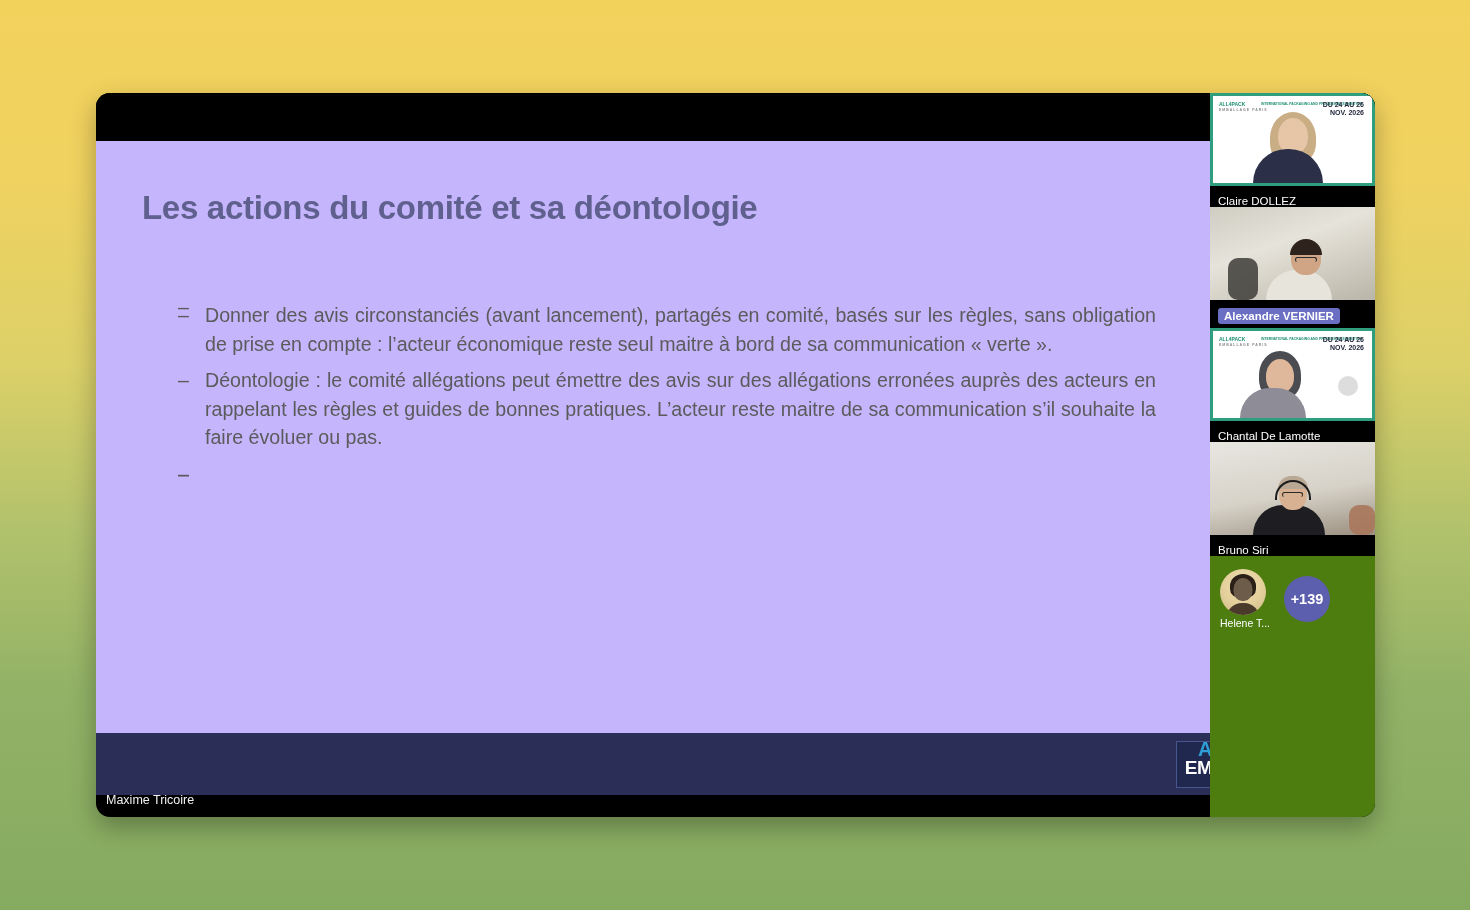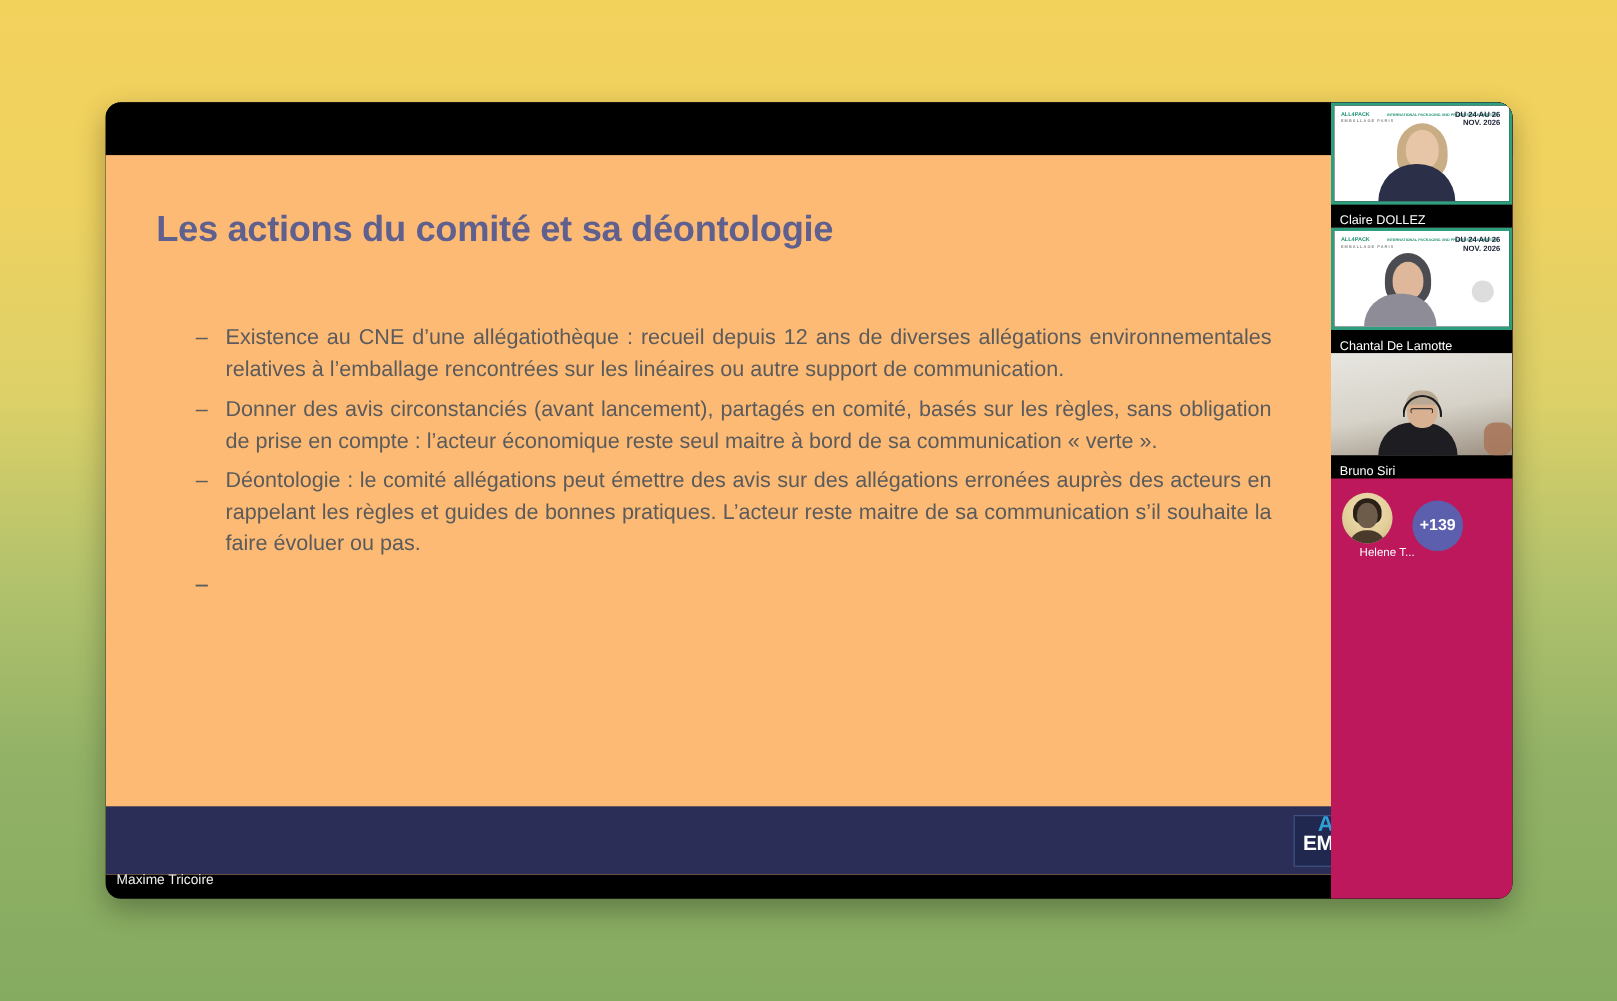--- a/index.html
+++ b/index.html
@@ -57,21 +57,21 @@
     background: #000;
   }
 
   
   .slide-area {
     position: absolute;
     left: 0;
     top: 48px;
     width: 1236px;
     height: 654px;
-    background: #fdba74;
+    background: #c4b5fd;
     overflow: hidden;
   }
 
   .slide-title {
     position: absolute;
     left: 46px;
     top: 48px;
     font-size: 33px;
     font-weight: bold;
     color: #60608f;
@@ -191,21 +191,21 @@
     color: #f0f0f0;
   }
 
   
   .participants {
     position: absolute;
     right: 0;
     top: 0;
     width: 165px;
     height: 100%;
-    background: #be185d;
+    background: #4d7c0f;
   }
 
   .tile {
     position: relative;
     width: 165px;
     background: #000;
   }
 
   .video {
     position: relative;
@@ -370,21 +370,20 @@
     transform: translateX(-50%);
     width: 34px; height: 16px;
     border-radius: 17px 17px 0 0;
     background: #4a3a2c;
   }
   .avatar-name {
     font-size: 10.5px;
     color: #ffffff;
     margin-top: 2px;
     white-space: nowrap;
-    margin-left: 16px;
   }
   .more-count {
     width: 46px; height: 46px;
     border-radius: 50%;
     background: #5b5fae;
     color: #fff;
     font-size: 14.5px;
     font-weight: bold;
     display: flex;
     align-items: center;
@@ -401,21 +400,20 @@
   <div class="window-topbar"></div>
 
   <div class="slide-area">
 
     <div class="slide-title">Les actions du comité et sa déontologie</div>
 
     <div class="bullets">
 
       <div class="bullet">
         <span class="dash">–</span>
-        <span>Existence au CNE d’une allégatiothèque : recueil depuis 12 ans de diverses allégations environnementales relatives à l’emballage rencontrées sur les linéaires ou autre support de communication.</span>
       </div>
 
       <div class="bullet">
         <span class="dash">–</span>
         <span>Donner des avis circonstanciés (avant lancement), partagés en comité, basés sur les règles, sans obligation de prise en compte : l’acteur économique reste seul maitre à bord de sa communication « verte ».</span>
       </div>
 
       <div class="bullet">
         <span class="dash">–</span>
         <span>Déontologie : le comité allégations peut émettre des avis sur des allégations erronées auprès des acteurs en rappelant les règles et guides de bonnes pratiques. L’acteur reste maitre de sa communication s’il souhaite la faire évoluer ou pas.</span>
@@ -465,20 +463,35 @@
           <div class="person" style="width:80px;">
             <div class="hair" style="background:#c9ad84; top:14px; height:52px;"></div>
             <div class="head" style="background:#e6c6a6; position:relative; z-index:2; margin-top:20px; width:30px; height:36px;"></div>
             <div class="torso" style="background:#2b3048; position:relative; z-index:3; width:70px;"></div>
           </div>
         </div>
       </div>
       <div class="tile-label">Claire DOLLEZ</div>
     </div>
 
+    <div class="tile">
+      <div class="video">
+        <div class="vid-room">
+          <div class="blob" style="left:18px; bottom:0; width:30px; height:42px;"></div>
+          <div class="person" style="width:80px; left:58%;">
+            <div class="head" style="background:#cfa585; width:30px; height:34px; position:relative; z-index:2;">
+              <div class="hair" style="background:#2e231c; width:32px; height:16px; top:-2px; border-radius:16px 16px 0 0;"></div>
+              <div class="glasses" style="left:4px; top:16px; width:22px;"></div>
+            </div>
+            <div class="torso" style="background:#e7e4dc; width:66px; height:30px; position:relative; z-index:1;"></div>
+          </div>
+        </div>
+      </div>
+      <div class="tile-label highlighted">Alexandre VERNIER</div>
+    </div>
 
     <div class="tile">
       <div class="video active">
         <div class="vid-brandbg">
           <div class="b-logo">
             <span>ALL4PACK</span>
             <div class="sub">EMBALLAGE PARIS</div>
           </div>
           <div class="b-mid">INTERNATIONAL PACKAGING AND PROCESSING EXHIBITION</div>
           <div class="b-date">

